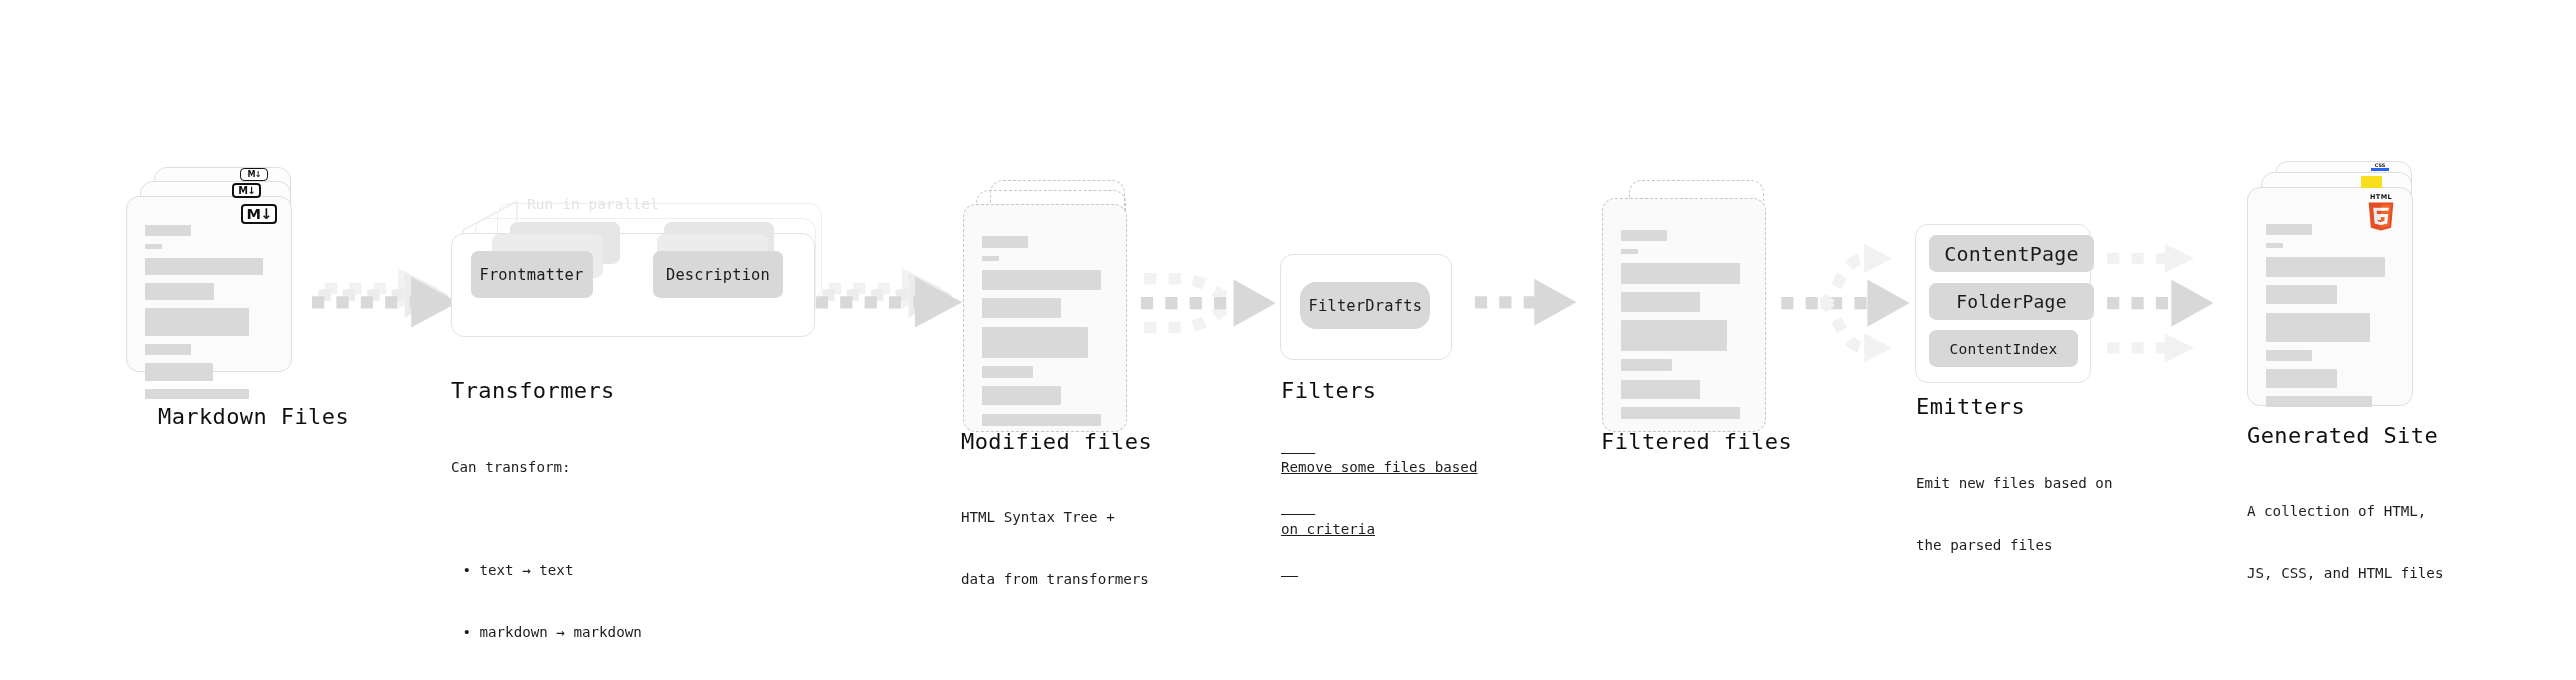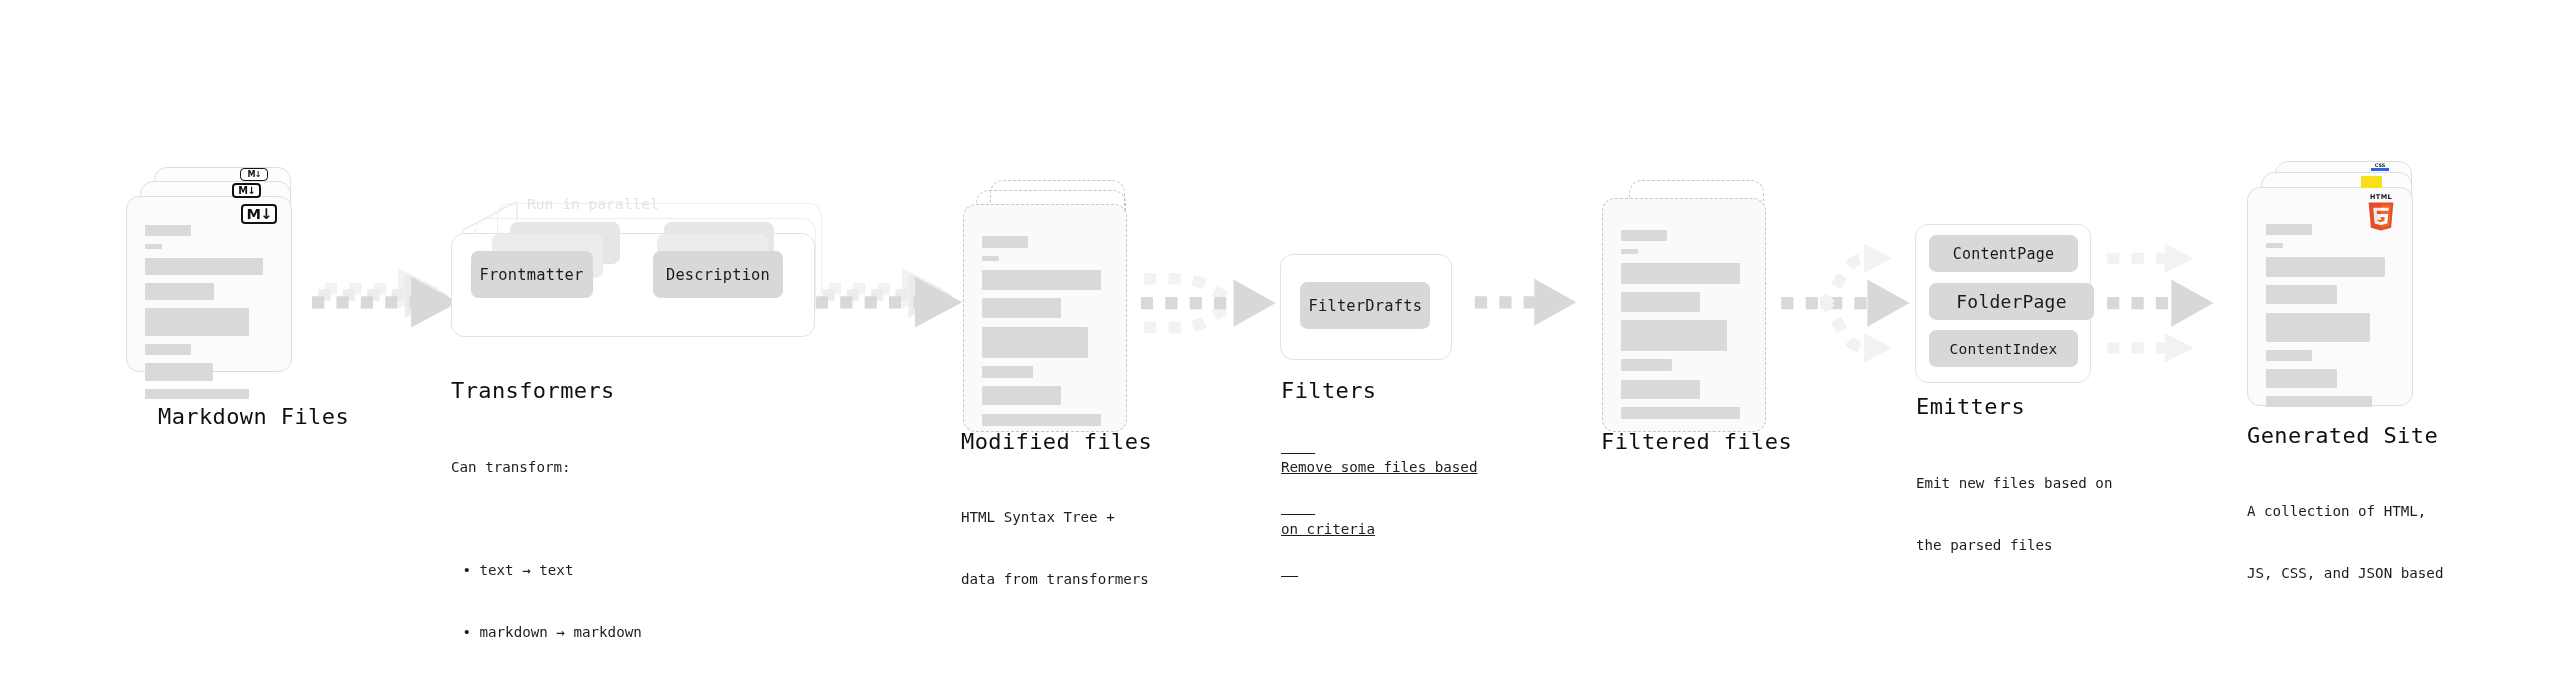--- a/index.html
+++ b/index.html
@@ -314,21 +314,21 @@
     </div>
   </div>
   <div class="title" style="left:961px; top:429px;">Modified files</div>
   <div class="caption" style="left:961px; top:466px;">
     <div>HTML Syntax Tree +</div>
     <div>data from transformers</div>
   </div>
 
   <div class="node" style="left:1280px; top:254px;">
     <div class="panel" style="left:0px; top:0px; width:172px; height:106px;"></div>
-    <div class="pill" style="left:20.3px; top:28.4px; width:130px; height:47px;">FilterDrafts</div>
+    <div class="pill" style="left:20.3px; top:28.4px; width:130px; height:47px;border-radius:16px;">FilterDrafts</div>
   </div>
   <div class="title" style="left:1281px; top:378px;">Filters</div>
   <div class="caption" style="left:1281px; top:416px;text-decoration:underline;">
     <div>Remove some files based</div>
     <div>on criteria</div>
   </div>
 
   <div class="doc-stack" style="left:1602px; top:180px;">
     <div class="doc dashed" style="left:27px; top:0px;  width:135px; height:73px; background:transparent;"></div>
     <div class="doc dashed" style="left:0px;  top:18px; width:164px; height:234px;">
@@ -341,21 +341,21 @@
         <div class="dline" style="width:51px;  height:12.2px;"></div>
         <div class="dline" style="width:79px;  height:19.5px;"></div>
         <div class="dline" style="width:119px; height:12.2px;"></div>
       </div>
     </div>
   </div>
   <div class="title" style="left:1601px; top:429px;text-align:center;">Filtered files</div>
 
   <div class="node" style="left:1915px; top:224px;">
     <div class="panel" style="left:0px; top:0px; width:176px; height:159px;"></div>
-    <div class="pill" style="left:14px; top:11.4px; width:149px; height:37px; font-size:15px;">ContentPage</div>
+    <div class="pill" style="left:14px; top:11.4px; width:165px; height:37px; font-size:20px;">ContentPage</div>
     <div class="pill" style="left:14px; top:59px; width:165px; height:37px; font-size:18px;">FolderPage</div>
     <div class="pill" style="left:14px; top:106px; width:149px; height:37px; font-size:14.6px;">ContentIndex</div>
   </div>
   <div class="title" style="left:1916px; top:394px;">Emitters</div>
   <div class="caption" style="left:1916px; top:432px;">
     <div>Emit new files based on</div>
     <div>the parsed files</div>
   </div>
 
   <div class="doc-stack" style="left:2247px; top:161px;">
@@ -390,17 +390,17 @@
         <polygon fill="#ebebeb" points="256,355 255,355 192,338 188,293 160,293 132,293 140,382 255,414 256,414"></polygon>
         <polygon fill="#ffffff" points="255,208 255,264 325,264 318,338 255,355 255,413 371,382 372,372 385,223 387,208 371,208"></polygon>
         <polygon fill="#ffffff" points="255,94 255,129 255,150 255,150 392,150 392,150 393,150 394,136 397,114 399,94"></polygon>
       </svg>
     </div>
   </div>
 
   <div class="title" style="left:2247px; top:423px;">Generated Site</div>
   <div class="caption" style="left:2247px; top:460px;">
     <div>A collection of HTML,</div>
-    <div>JS, CSS, and JSON based</div>
+    <div>JS, CSS, and HTML files</div>
   </div>
 
 </div>
 
 
 </body></html>

